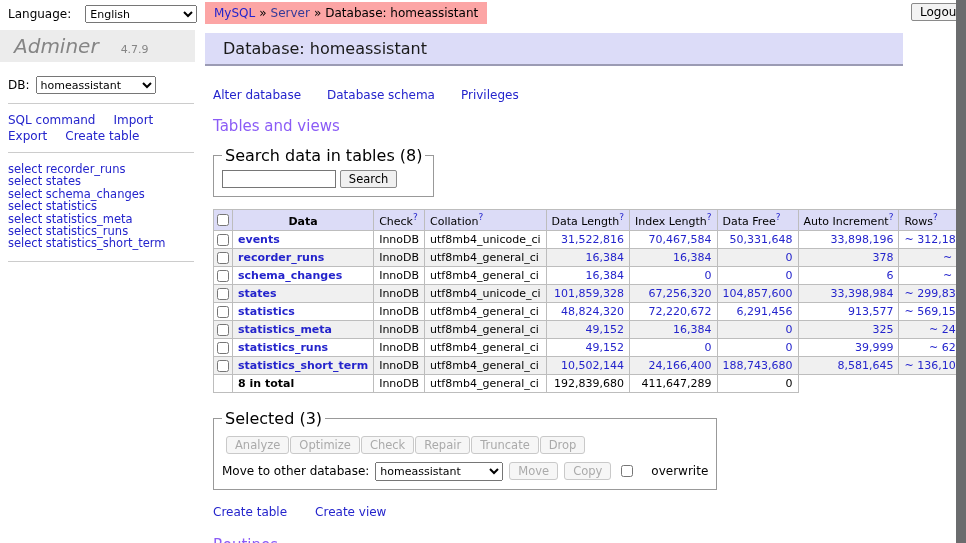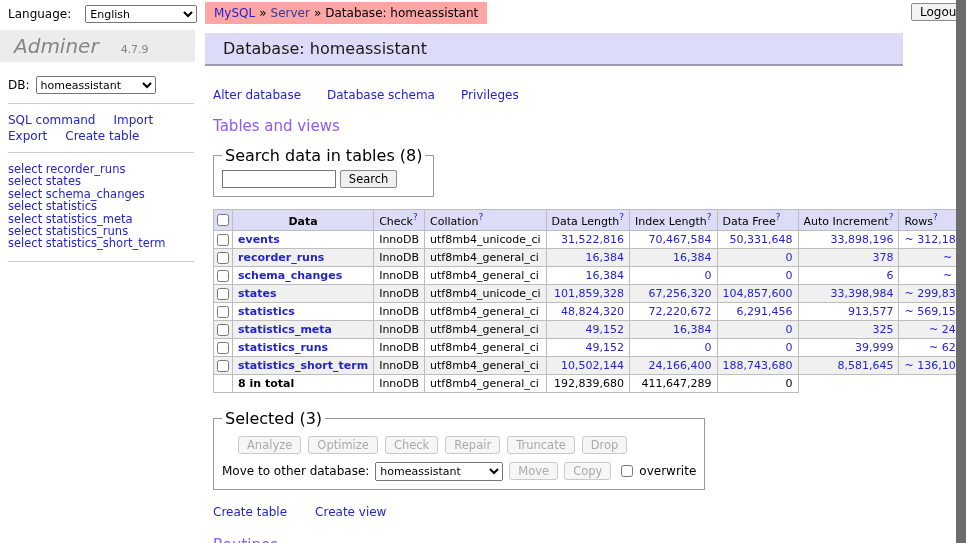--- a/index.html
+++ b/index.html
@@ -60,24 +60,24 @@
   td.c-num, td.c-rows { text-align:right; color:#2424cc; }
   td.c-rows { }
   tfoot td { background:#fff; }
   tfoot .t-label { font-weight:bold; }
   tfoot .t-num { text-align:right; color:#000; }
   tfoot .no-border { border:none; background:#fff; }
   input[type=checkbox] { width:12px; height:12px; vertical-align:middle; }
 
   
   .selected-fieldset { margin-top:16px; }
-  .sel-buttons { display:flex; gap:7px; margin:3px 16px 8px; }
+  .sel-buttons { display:flex; gap:1px; margin:3px 4px 8px; }
   .move-row { display:flex; align-items:center; gap:6px; font-size:12px; }
   .move-row select { width:128px; height:19px; font-size:11px; font-family:inherit; }
-  .overwrite-wrap { display:flex; align-items:center; gap:6px; margin-left:4px; }
+  .overwrite-wrap { display:flex; align-items:center; gap:18px; margin-left:4px; }
 
   .bottom-links { display:flex; gap:28px; margin-top:15px; }
 
   
   .scrollbar { position:absolute; right:0; top:0; width:10px; height:543px; background:#6b6c6e; }
 </style>
 </head>
 <body>
 
 <div class="language-row">

